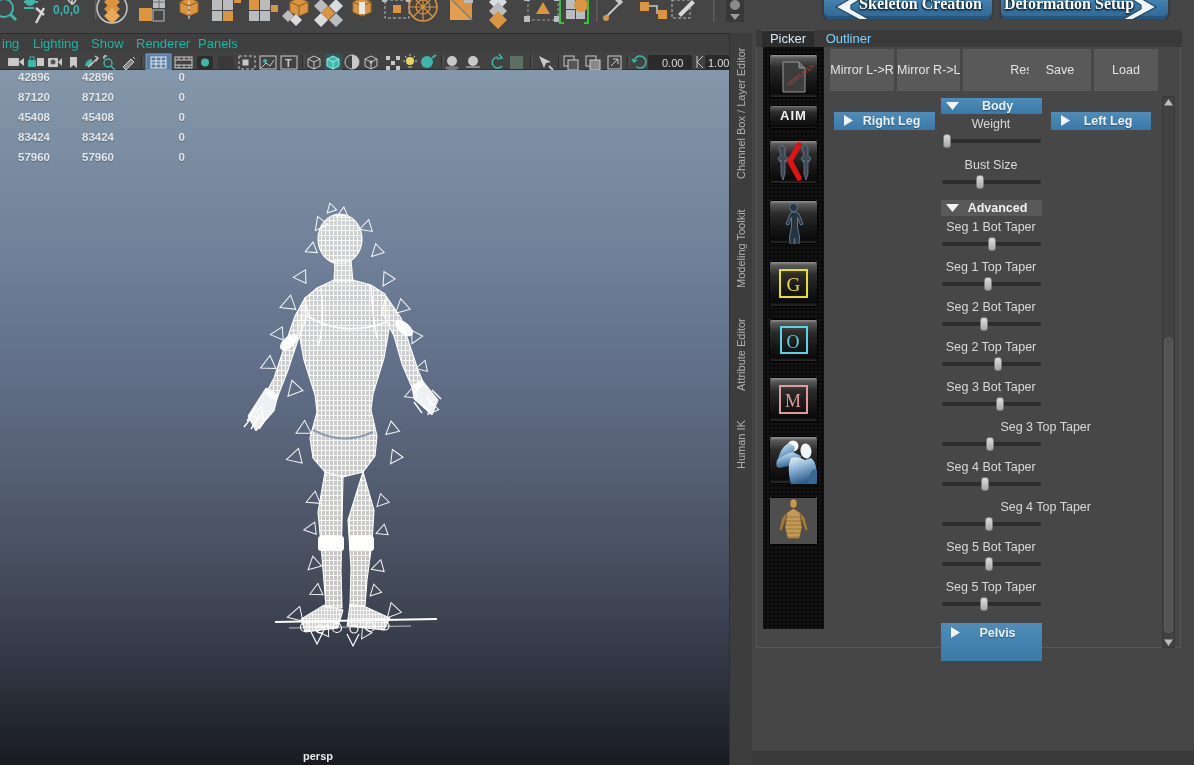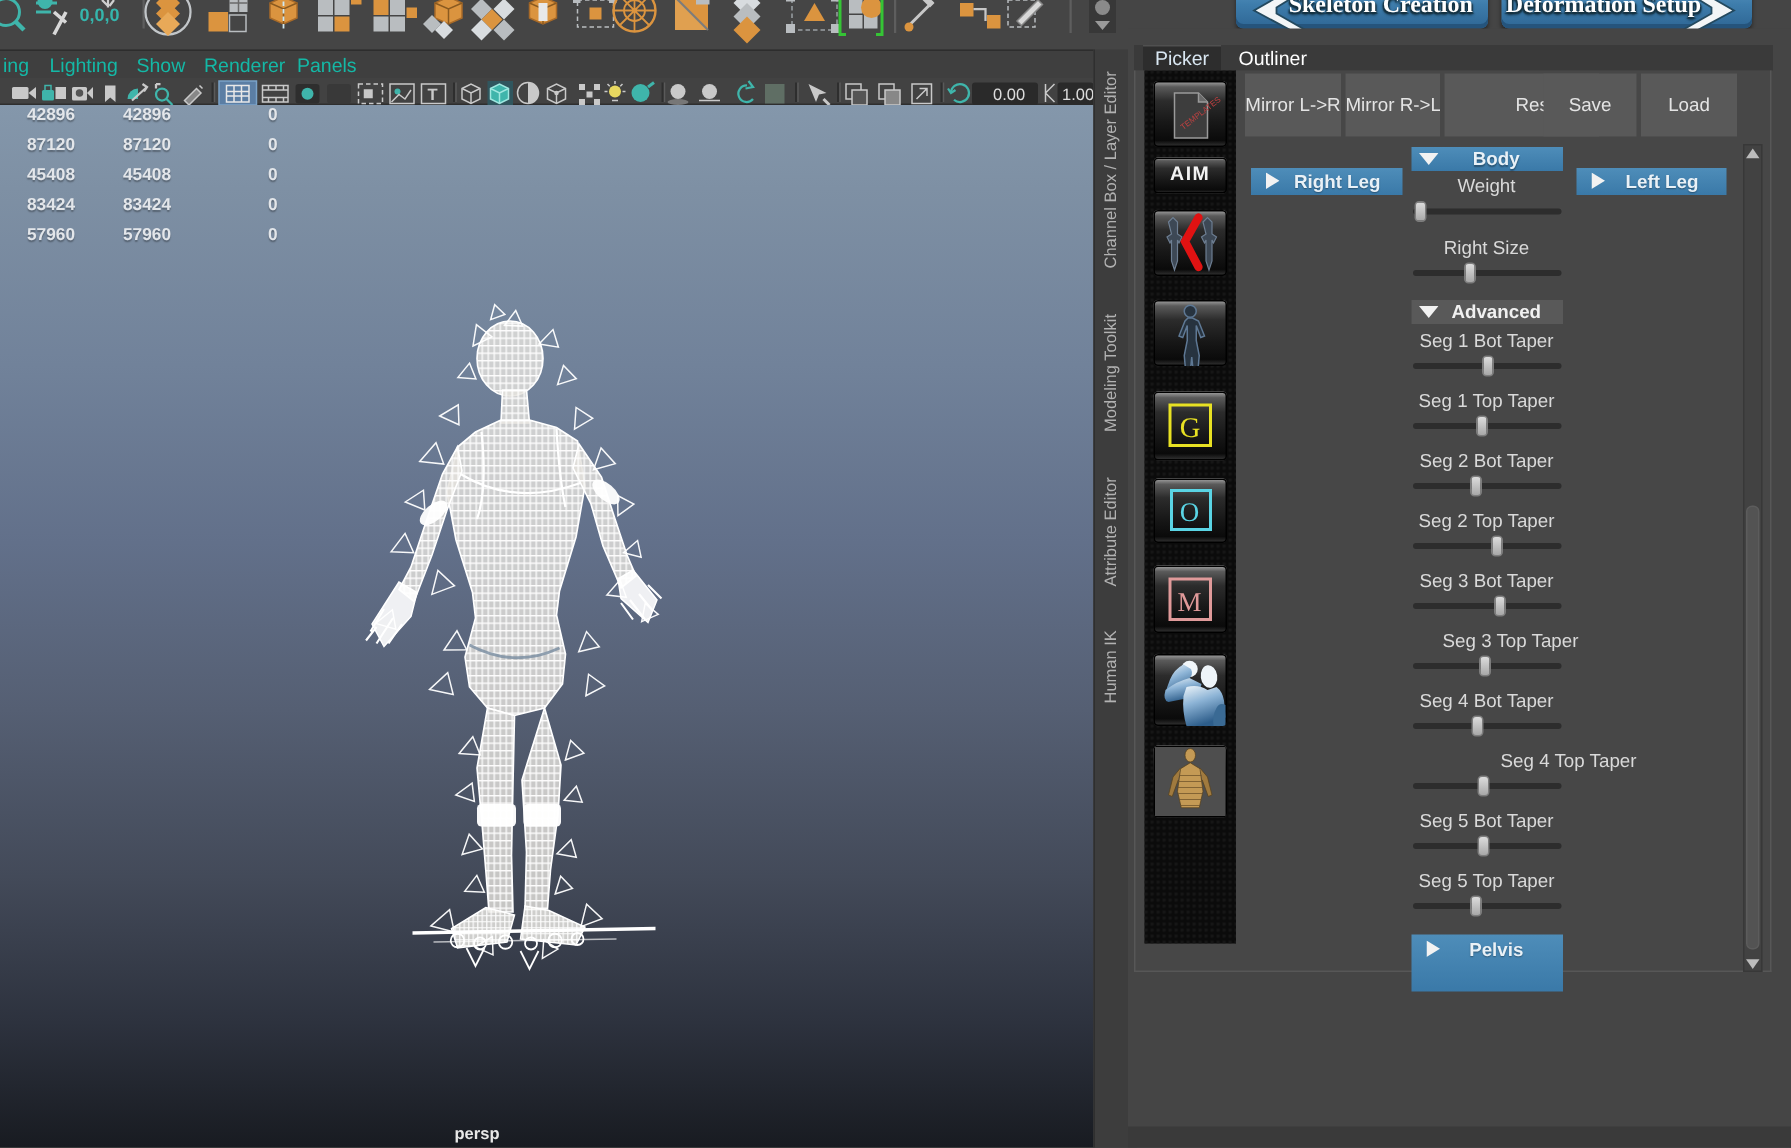--- a/index.html
+++ b/index.html
@@ -416,21 +416,21 @@
 
 <div id="sidebar" class="abs"></div>
 <div class="vtab" style="left:735px;top:40px;height:146px;">Channel Box / Layer Editor</div>
 <div class="vtab" style="left:735px;top:203px;height:92px;">Modeling Toolkit</div>
 <div class="vtab" style="left:735px;top:312px;height:86px;">Attribute Editor</div>
 <div class="vtab" style="left:735px;top:416px;height:58px;">Human IK</div>
 
 <div id="rpanel" class="abs">
   <div class="abs" style="left:4px;top:11px;width:426px;height:17px;background:#3a3a3a;"></div>
   <div class="ptab" style="left:10px;top:11px;width:52px;background:#2d2d2d;color:#d9e7f2;box-shadow:inset 0 1px 0 #505050;">Picker</div>
-  <div class="ptab" style="left:64px;top:11px;width:65px;color:#ffffff;">Outliner</div>
+  <div class="ptab" style="left:64px;top:11px;width:65px;color:#7dd3fc;">Outliner</div>
   <div id="pcontent">
     <div id="iconstrip">
         <div class="ibtn" style="top:7px;height:44px;"><svg width="49" height="44">
             <g transform="translate(12,6)">
               <path d="M2,2 h16 l6,6 v24 h-22 z" fill="#3d3d3d" stroke="#9a9a9a"></path>
               <path d="M18,2 l0,6 l6,0" fill="#6a6a6a" stroke="#9a9a9a"></path>
               <text x="2" y="22" transform="rotate(-38 12 16)" font-size="5.5" fill="#c04040" font-family="Liberation Sans">TEMPLATES</text>
             </g>
           </svg></div>
         <div class="ibtn" style="top:58px;height:24px;">
@@ -502,21 +502,21 @@
         <path d="M0,0 L9,5.5 L0,11 Z" fill="#f2f2f2"></path>
       </svg>
     <div class="blue-btn" style="left:294px;top:65px;width:100px;height:18px;line-height:18px;padding-left:14px;box-sizing:border-box;font-size:12.5px;">Left Leg</div>
     <svg class="abs" style="left:304px;top:68px;" width="9" height="11">
         <path d="M0,0 L9,5.5 L0,11 Z" fill="#f2f2f2"></path>
       </svg>
     <div class="slabel" style="left:134px;top:70px;">Weight</div>
     <div class="slider" style="left:185px;top:92px;">
         <div class="shandle" style="left:1px;"></div>
       </div>
-    <div class="slabel" style="left:134px;top:111px;">Right Size</div>
+    <div class="slabel" style="left:134px;top:111px;">Bust Size</div>
     <div class="slider" style="left:185px;top:133px;">
         <div class="shandle" style="left:34px;"></div>
       </div>
     <div class="gray-btn" style="left:184px;top:153px;width:101px;height:16px;line-height:16px;font-weight:bold;font-size:12.5px;color:#f0f0f0;padding-left:12px;box-sizing:border-box;">Advanced</div>
     <svg class="abs" style="left:189px;top:157px;" width="13" height="8">
         <path d="M0,0 L13,0 L6.5,8 Z" fill="#f2f2f2"></path>
       </svg>
     <div id="segs">
         <div class="slabel" style="left:134px;top:173px;">Seg 1 Bot Taper</div>
         <div class="slider" style="left:185px;top:195px;">
@@ -531,21 +531,21 @@
           <div class="shandle" style="left:38px;"></div>
         </div>
         <div class="slabel" style="left:134px;top:293px;">Seg 2 Top Taper</div>
         <div class="slider" style="left:185px;top:315px;">
           <div class="shandle" style="left:52px;"></div>
         </div>
         <div class="slabel" style="left:134px;top:333px;">Seg 3 Bot Taper</div>
         <div class="slider" style="left:185px;top:355px;">
           <div class="shandle" style="left:54px;"></div>
         </div>
-        <div class="slabel" style="left:150px;top:373px;">Seg 3 Top Taper</div>
+        <div class="slabel" style="left:134px;top:373px;text-align:right;">Seg 3 Top Taper</div>
         <div class="slider" style="left:185px;top:395px;">
           <div class="shandle" style="left:44px;"></div>
         </div>
         <div class="slabel" style="left:134px;top:413px;">Seg 4 Bot Taper</div>
         <div class="slider" style="left:185px;top:435px;">
           <div class="shandle" style="left:39px;"></div>
         </div>
         <div class="slabel" style="left:134px;top:453px;text-align:right;">Seg 4 Top Taper</div>
         <div class="slider" style="left:185px;top:475px;">
           <div class="shandle" style="left:43px;"></div>

